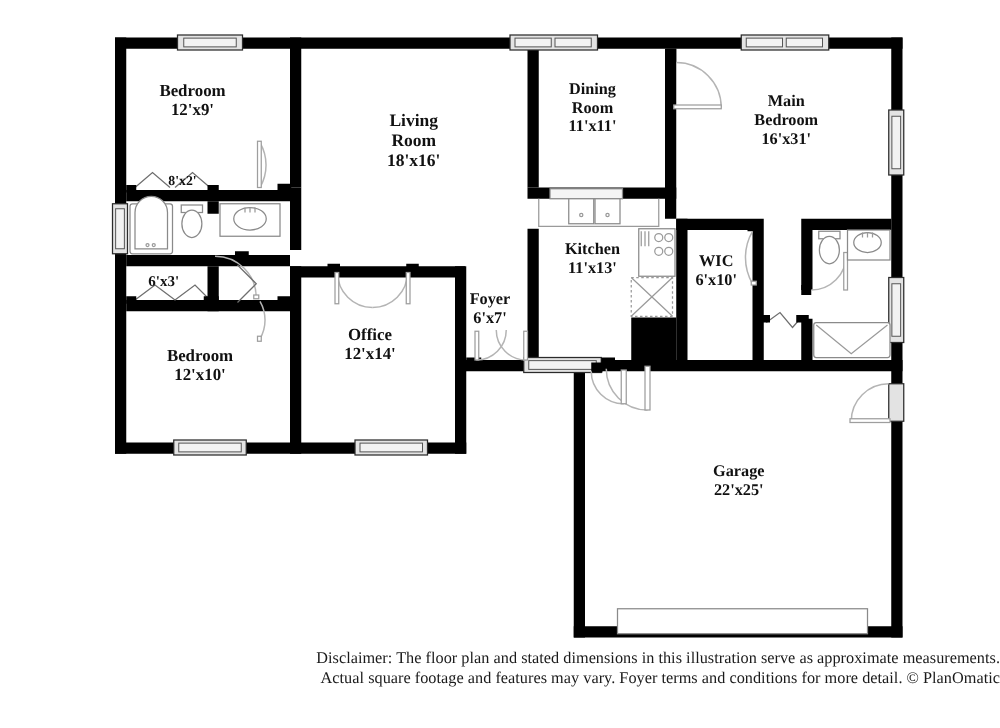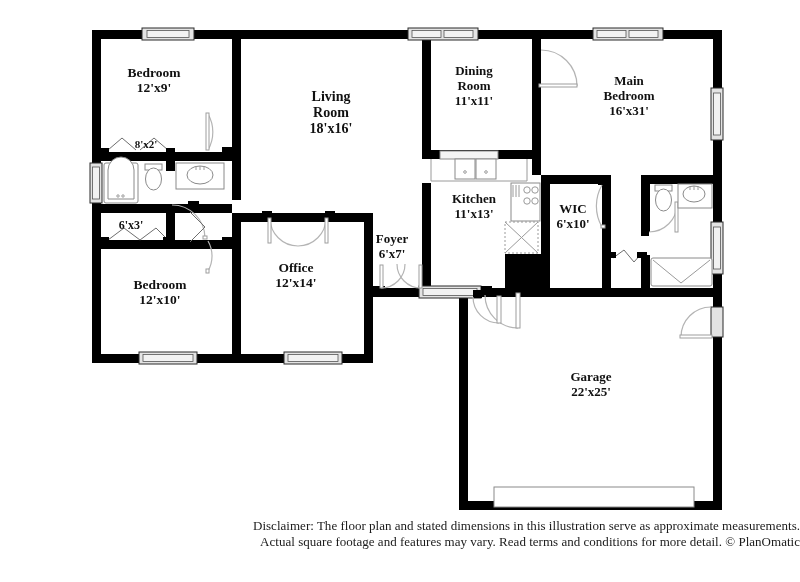--- a/index.html
+++ b/index.html
@@ -349,16 +349,16 @@
         <text class="roomlabel" x="392" y="240" font-size="13"><tspan x="392" dy="0">Foyer</tspan><tspan x="392" dy="15">6'x7'</tspan></text>
         <text class="roomlabel" x="629" y="82" font-size="13"><tspan x="629" dy="0">Main</tspan><tspan x="629" dy="15">Bedroom</tspan><tspan x="629" dy="15">16'x31'</tspan></text>
         <text class="roomlabel" x="573" y="210" font-size="13"><tspan x="573" dy="0">WIC</tspan><tspan x="573" dy="15">6'x10'</tspan></text>
         <text class="roomlabel" x="591" y="378" font-size="13"><tspan x="591" dy="0">Garage</tspan><tspan x="591" dy="15">22'x25'</tspan></text>
       </g>
 
   </svg>
 
   <div class="disclaimer">
     <div>Disclaimer: The floor plan and stated dimensions in this illustration serve as approximate measurements.</div>
-    <div>Actual square footage and features may vary. Read terms and conditions for more detail. © PlanOmatic</div>
+    <div>Actual square footage and features may vary. Foyer terms and conditions for more detail. © PlanOmatic</div>
   </div>
 
 </div>
 
 </body></html>

